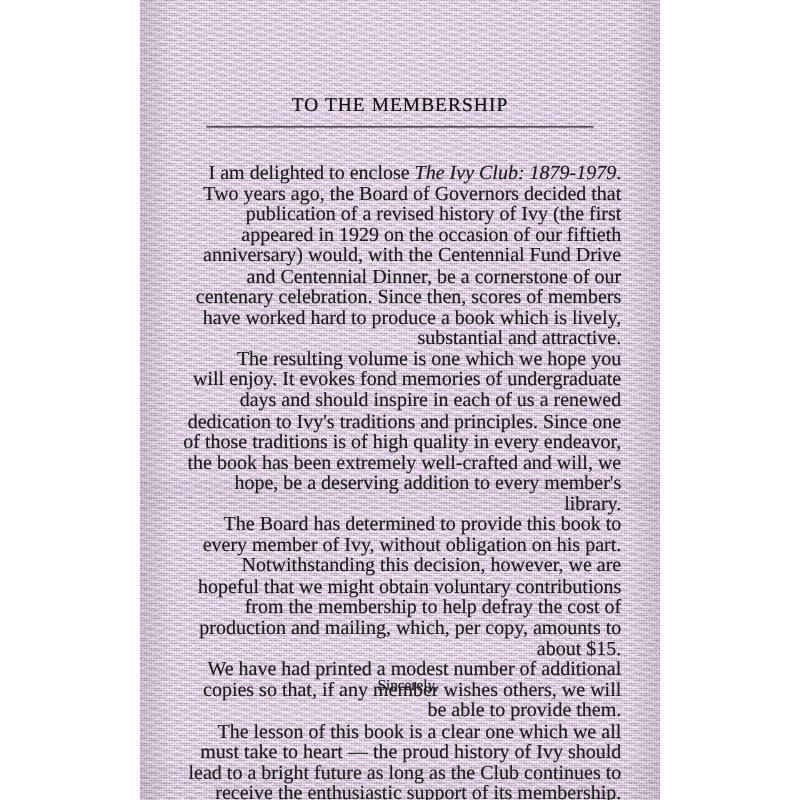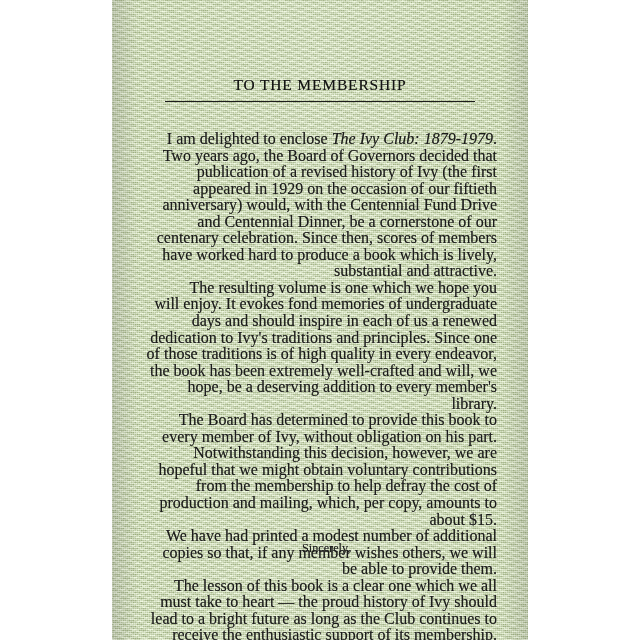--- a/index.html
+++ b/index.html
@@ -14,21 +14,21 @@
     font-family: "Liberation Serif", "DejaVu Serif", serif;
   }
 
   
   #scan-page {
     position: absolute;
     left: 112px;
     top: 0px;
     width: 416px;
     height: 640px;
-    background-color: #bef264;
+    background-color: #f0abfc;
     overflow: hidden;
   }
 
   
   #paper-grain {
     position: absolute;
     inset: 0;
     pointer-events: none;
     opacity: .85;
     background-image:

